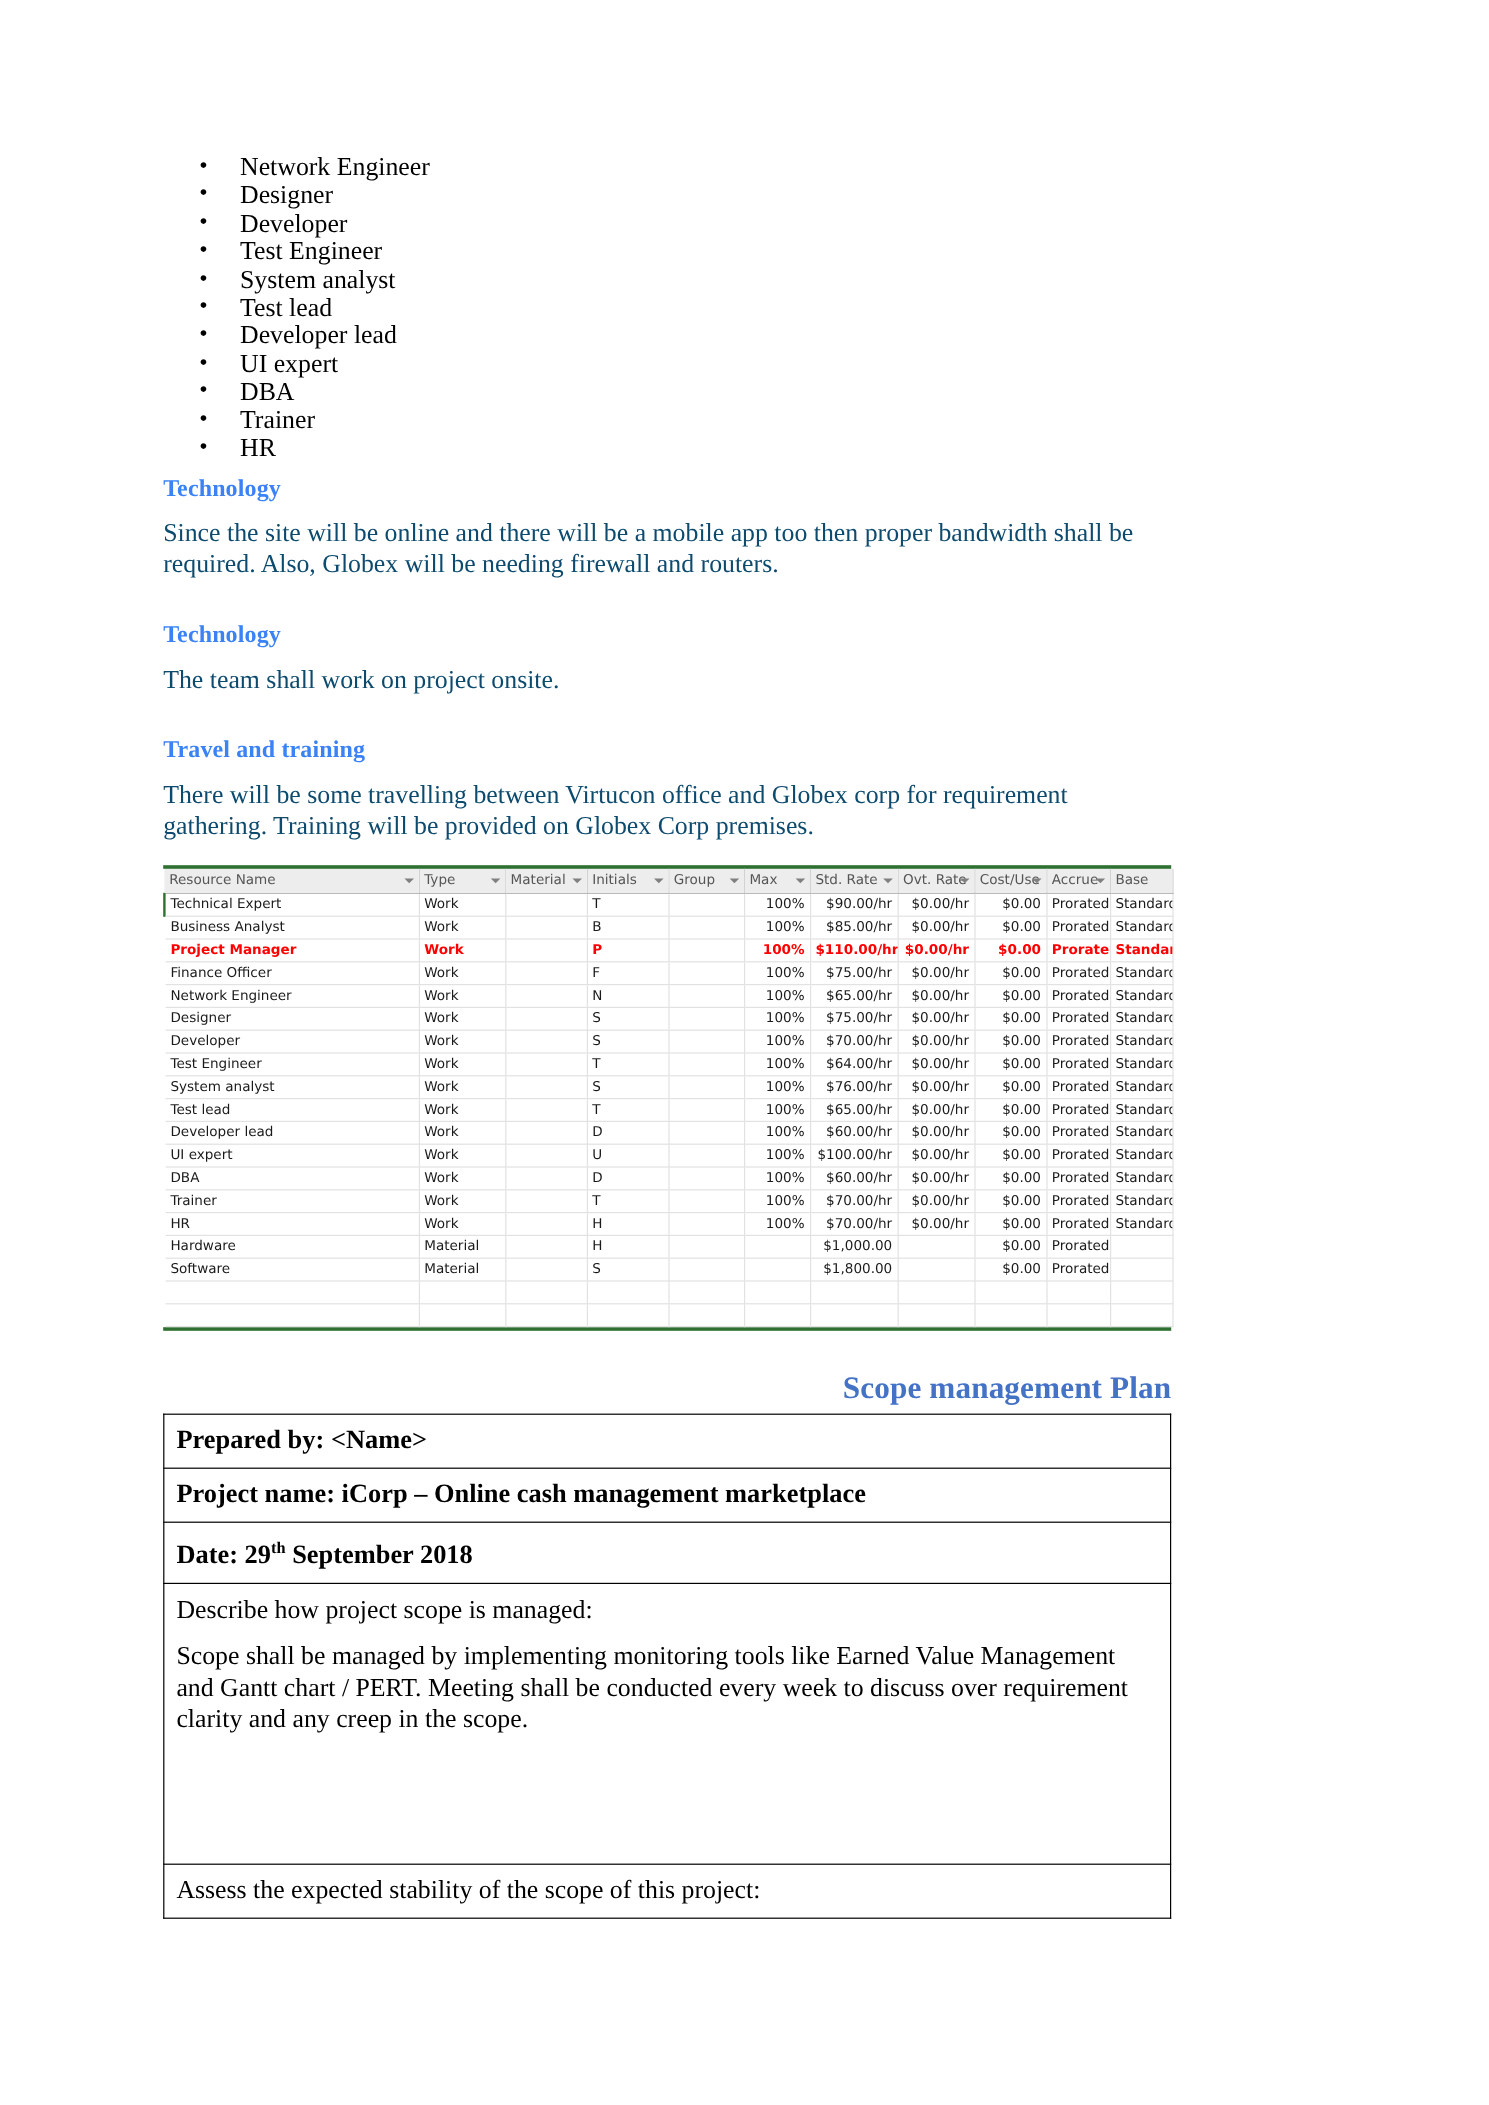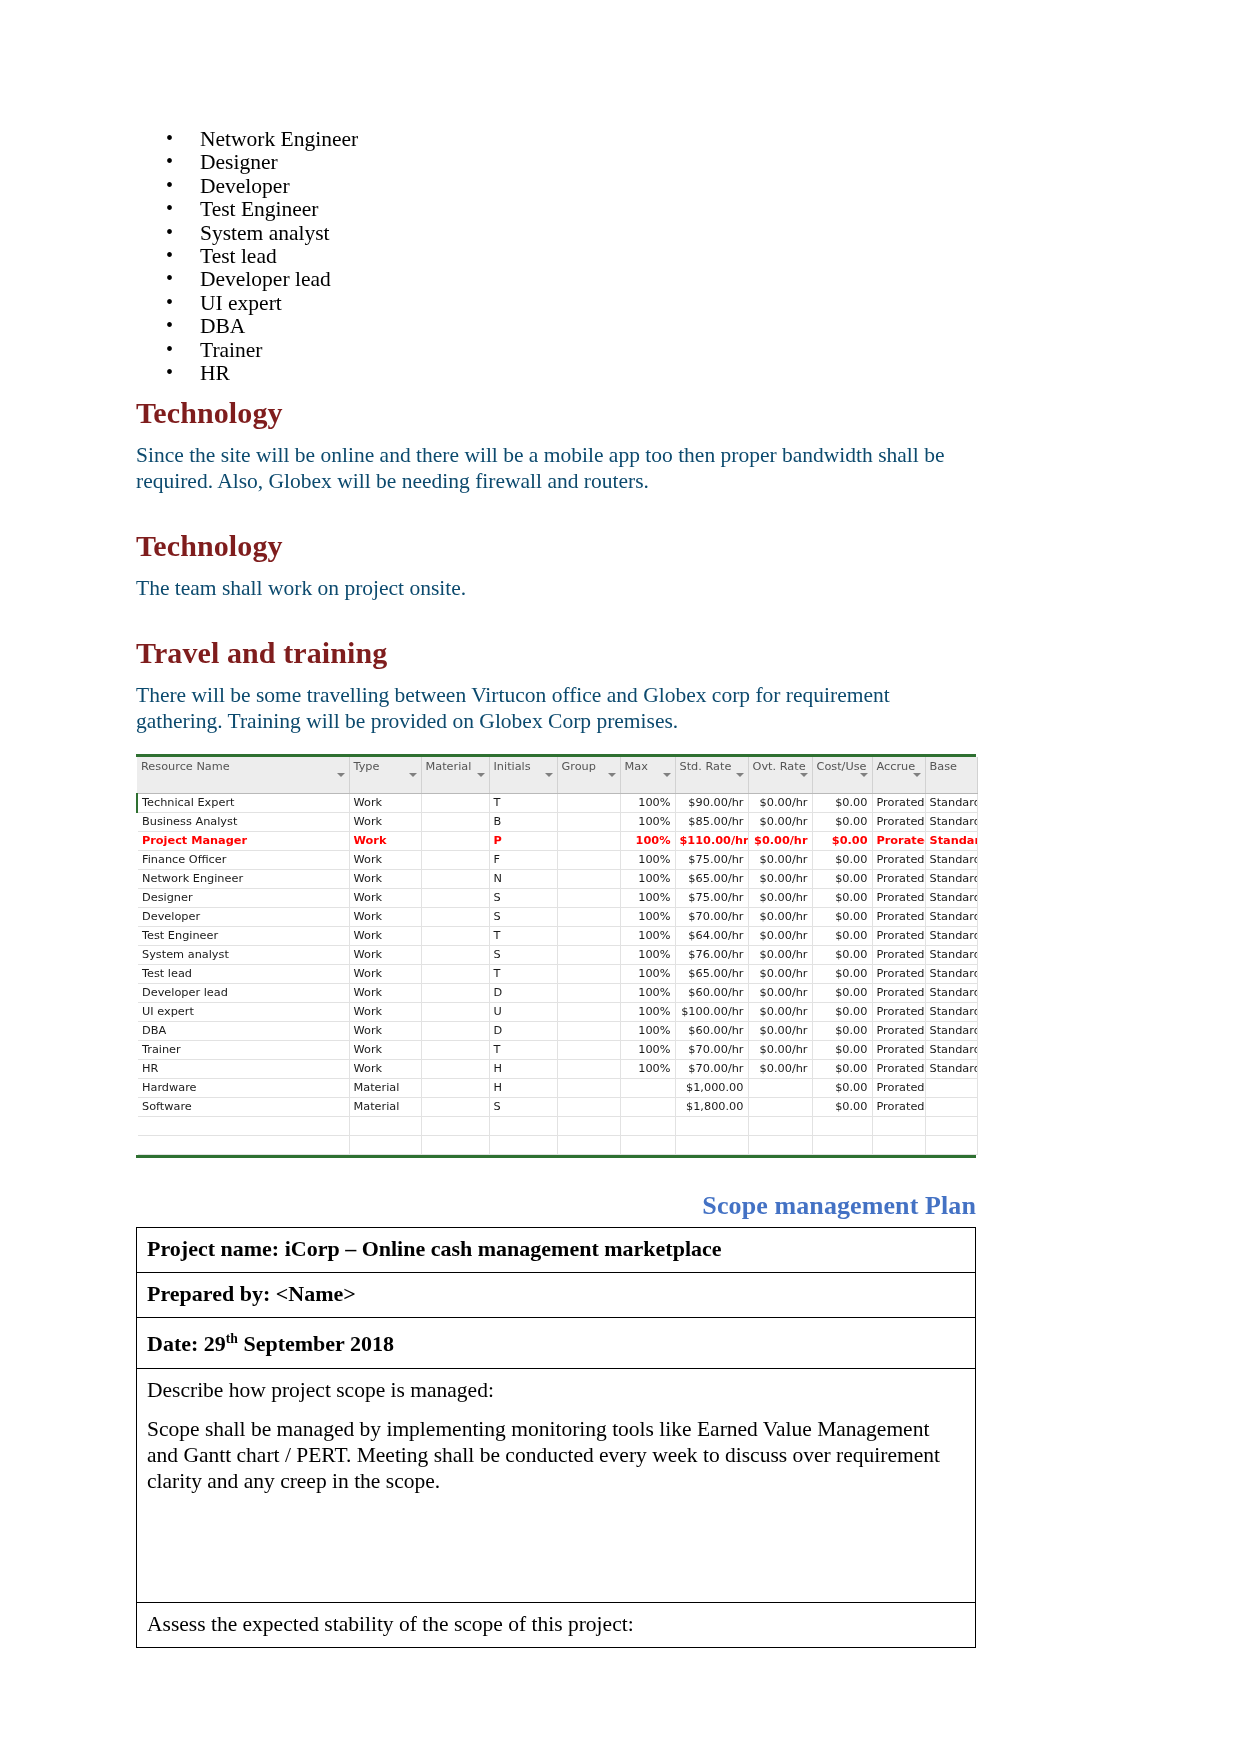--- a/index.html
+++ b/index.html
@@ -46,23 +46,23 @@
     content: "\2022";
     position: absolute;
     left: 30px;
     top: -1px;
     font-size: 20px;
     line-height: 23.4px;
   }
 
   
   h2.sec-head {
-    font-size: 30px;
+    font-size: 20px;
     font-weight: bold;
-    color: #7f1d1d;
+    color: #3b82f6;
     margin: 11px 0 4px 0;
     letter-spacing: 0.1px;
   }
   h2.sec-head.blue-light {
     color: #4472C4;
     font-size: 26px;
     text-align: right;
   }
   p.body-text {
     font-size: 21.5px;
@@ -88,21 +88,21 @@
     table-layout: fixed;
     font-family: "DejaVu Sans", "Liberation Sans", sans-serif;
     font-size: 11.3px;
     color: #1a1a1a;
   }
   table.proj th {
     background: #EDEDED;
     color: #555;
     font-weight: normal;
     text-align: left;
-    padding: 2px 4px 19px 4px;
+    padding: 2px 4px 3px 4px;
     border-right: 1px solid #d2d2d2;
     border-bottom: 1px solid #b9b9b9;
     height: 15px;
     font-size: 11.3px;
     white-space: nowrap;
     overflow: hidden;
     position: relative;
   }
   table.proj th .caret {
     position: absolute;
@@ -469,24 +469,24 @@
       </table>
     </div>
 
     <div class="gap-md"></div>
 
     <h2 class="sec-head blue-light">Scope management Plan</h2>
 
     <table class="scope">
       <tbody>
           <tr>
-        <td class="bold-row">Project name: iCorp – Online cash management marketplace</td>
+        <td class="bold-row">Prepared by: &lt;Name&gt;</td>
       </tr>
       <tr>
-        <td class="bold-row">Prepared by: &lt;Name&gt;</td>
+        <td class="bold-row">Project name: iCorp – Online cash management marketplace</td>
       </tr>
       <tr>
         <td class="bold-row"><span>Date: 29</span><span class="sup">th</span><span> September 2018</span></td>
       </tr>
       <tr>
         <td class="tall">
           <p class="scope-para">Describe how project scope is managed:</p>
           <p class="scope-para">Scope shall be managed by implementing monitoring tools like Earned Value Management and Gantt chart / PERT. Meeting shall be conducted every week to discuss over requirement clarity and any creep in the scope.</p>
         </td>
       </tr>

